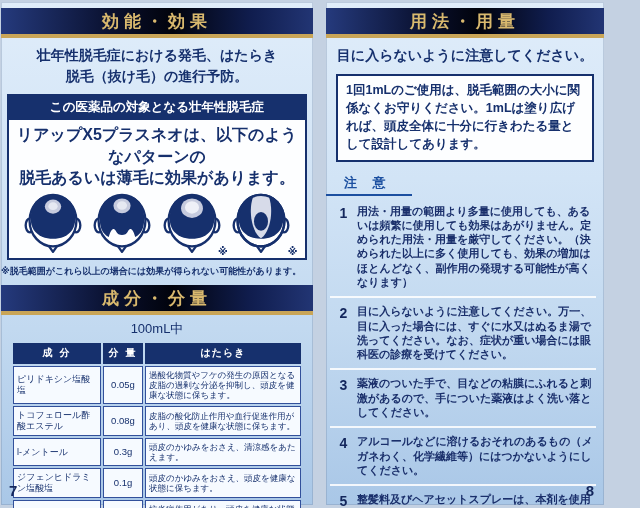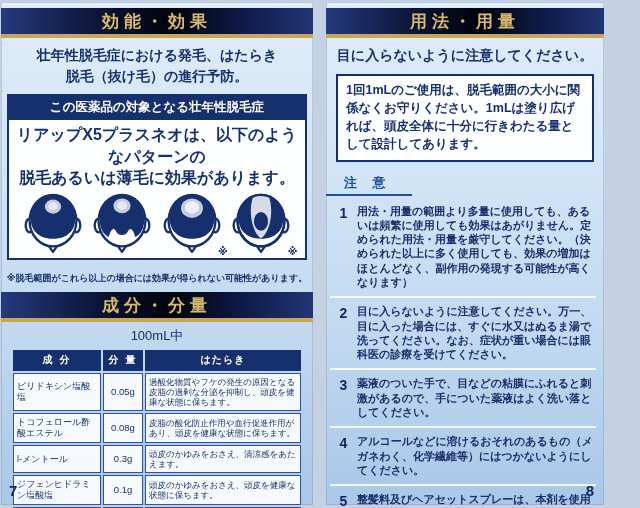--- a/index.html
+++ b/index.html
@@ -42,21 +42,21 @@
   }
   .pattern-desc {
     color:#16306d; text-align:center; font-size:16px; font-weight:bold;
     line-height:1.35; margin-top:4px;
   }
   .heads { display:flex; justify-content:space-evenly; align-items:flex-end; padding:2px 6px 3px; }
   .head-wrap { position:relative; width:64px; height:64px; }
   .head-wrap svg { width:100%; height:100%; display:block; }
   .head-mark { position:absolute; right:-4px; bottom:-2px; font-size:10px; color:#16306d; font-weight:bold; }
   .footnote {
-    margin-top:12px; text-align:center;
+    margin-top:5px; text-align:left;
     color:#16306d; font-size:9px; font-weight:bold;
   }
   
   .subtitle { margin-top:5px; text-align:center; color:#16306d; font-size:13px; }
   table.ing {
     margin:3px auto 0; width:292px;
     border-collapse:separate; border-spacing:2px;
   }
   table.ing th {
     background:#16306d; color:#fff; font-size:10px; letter-spacing:2px;

